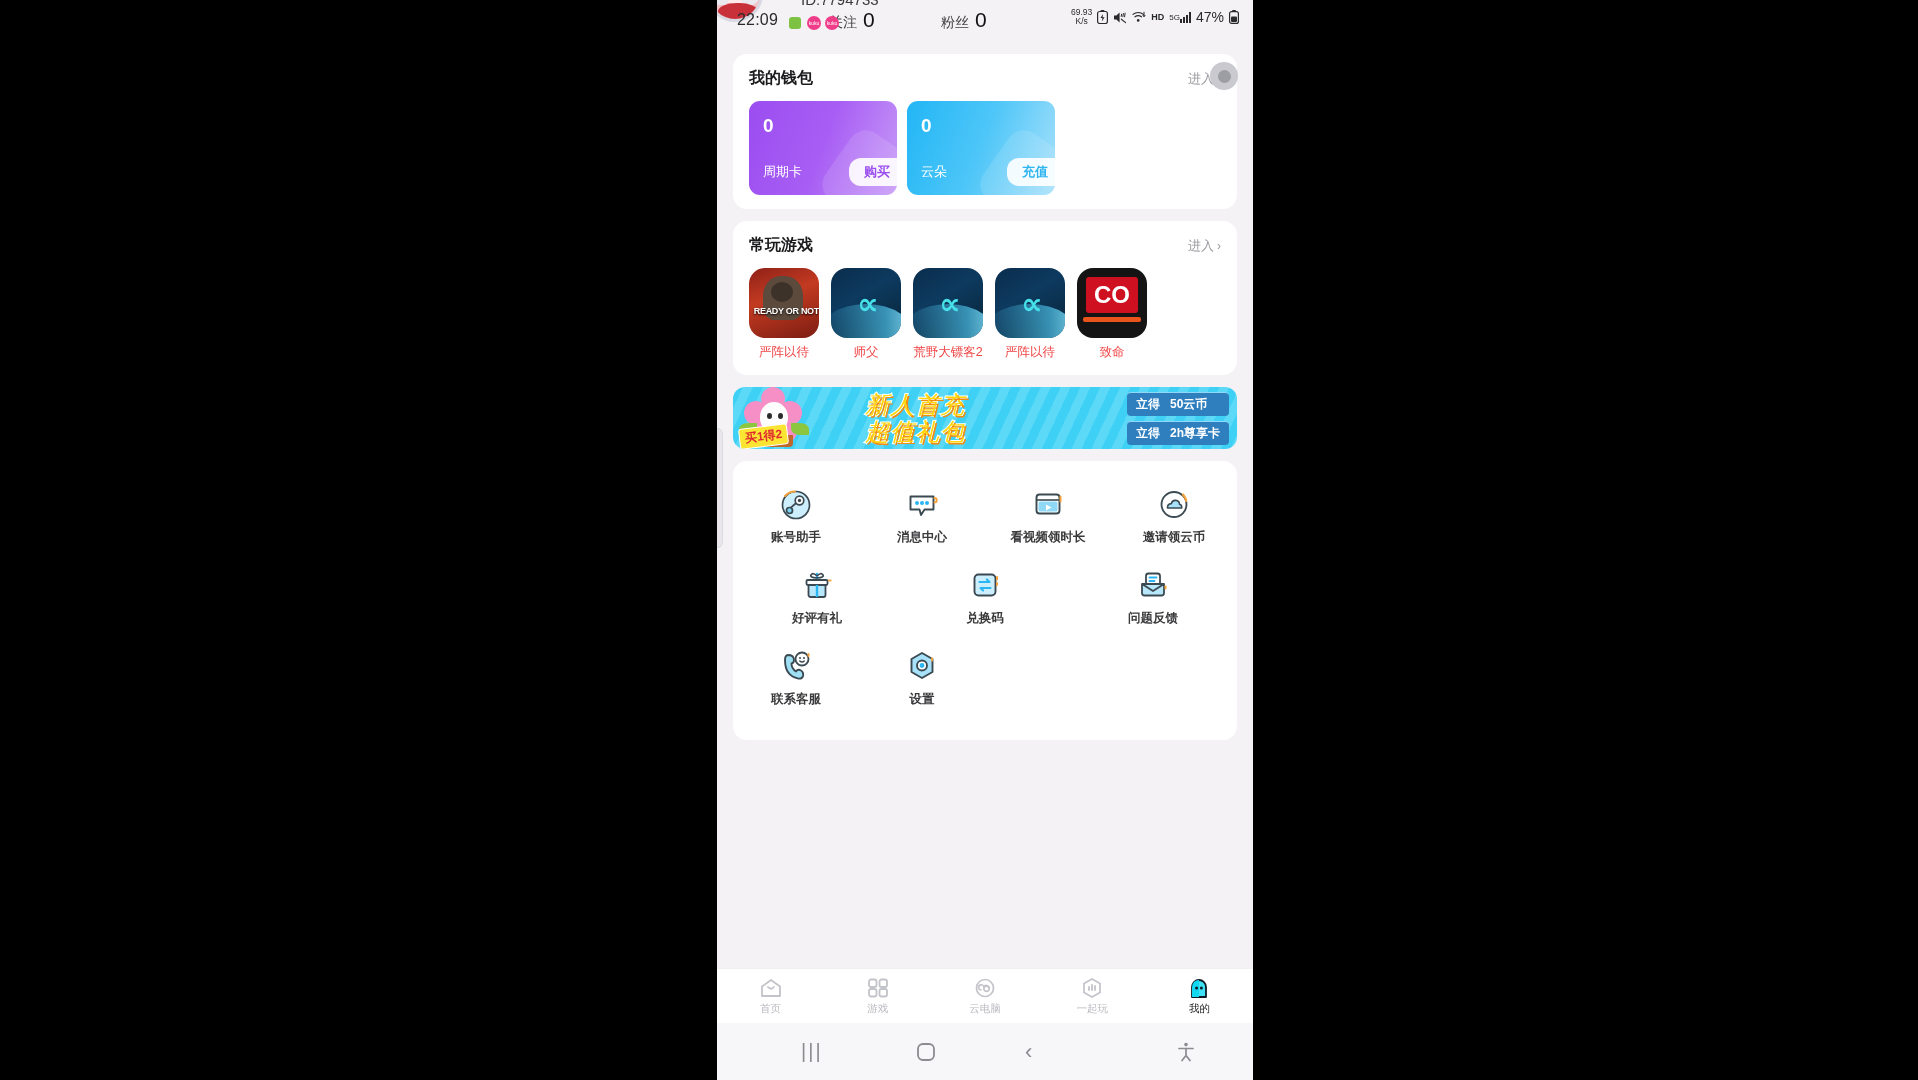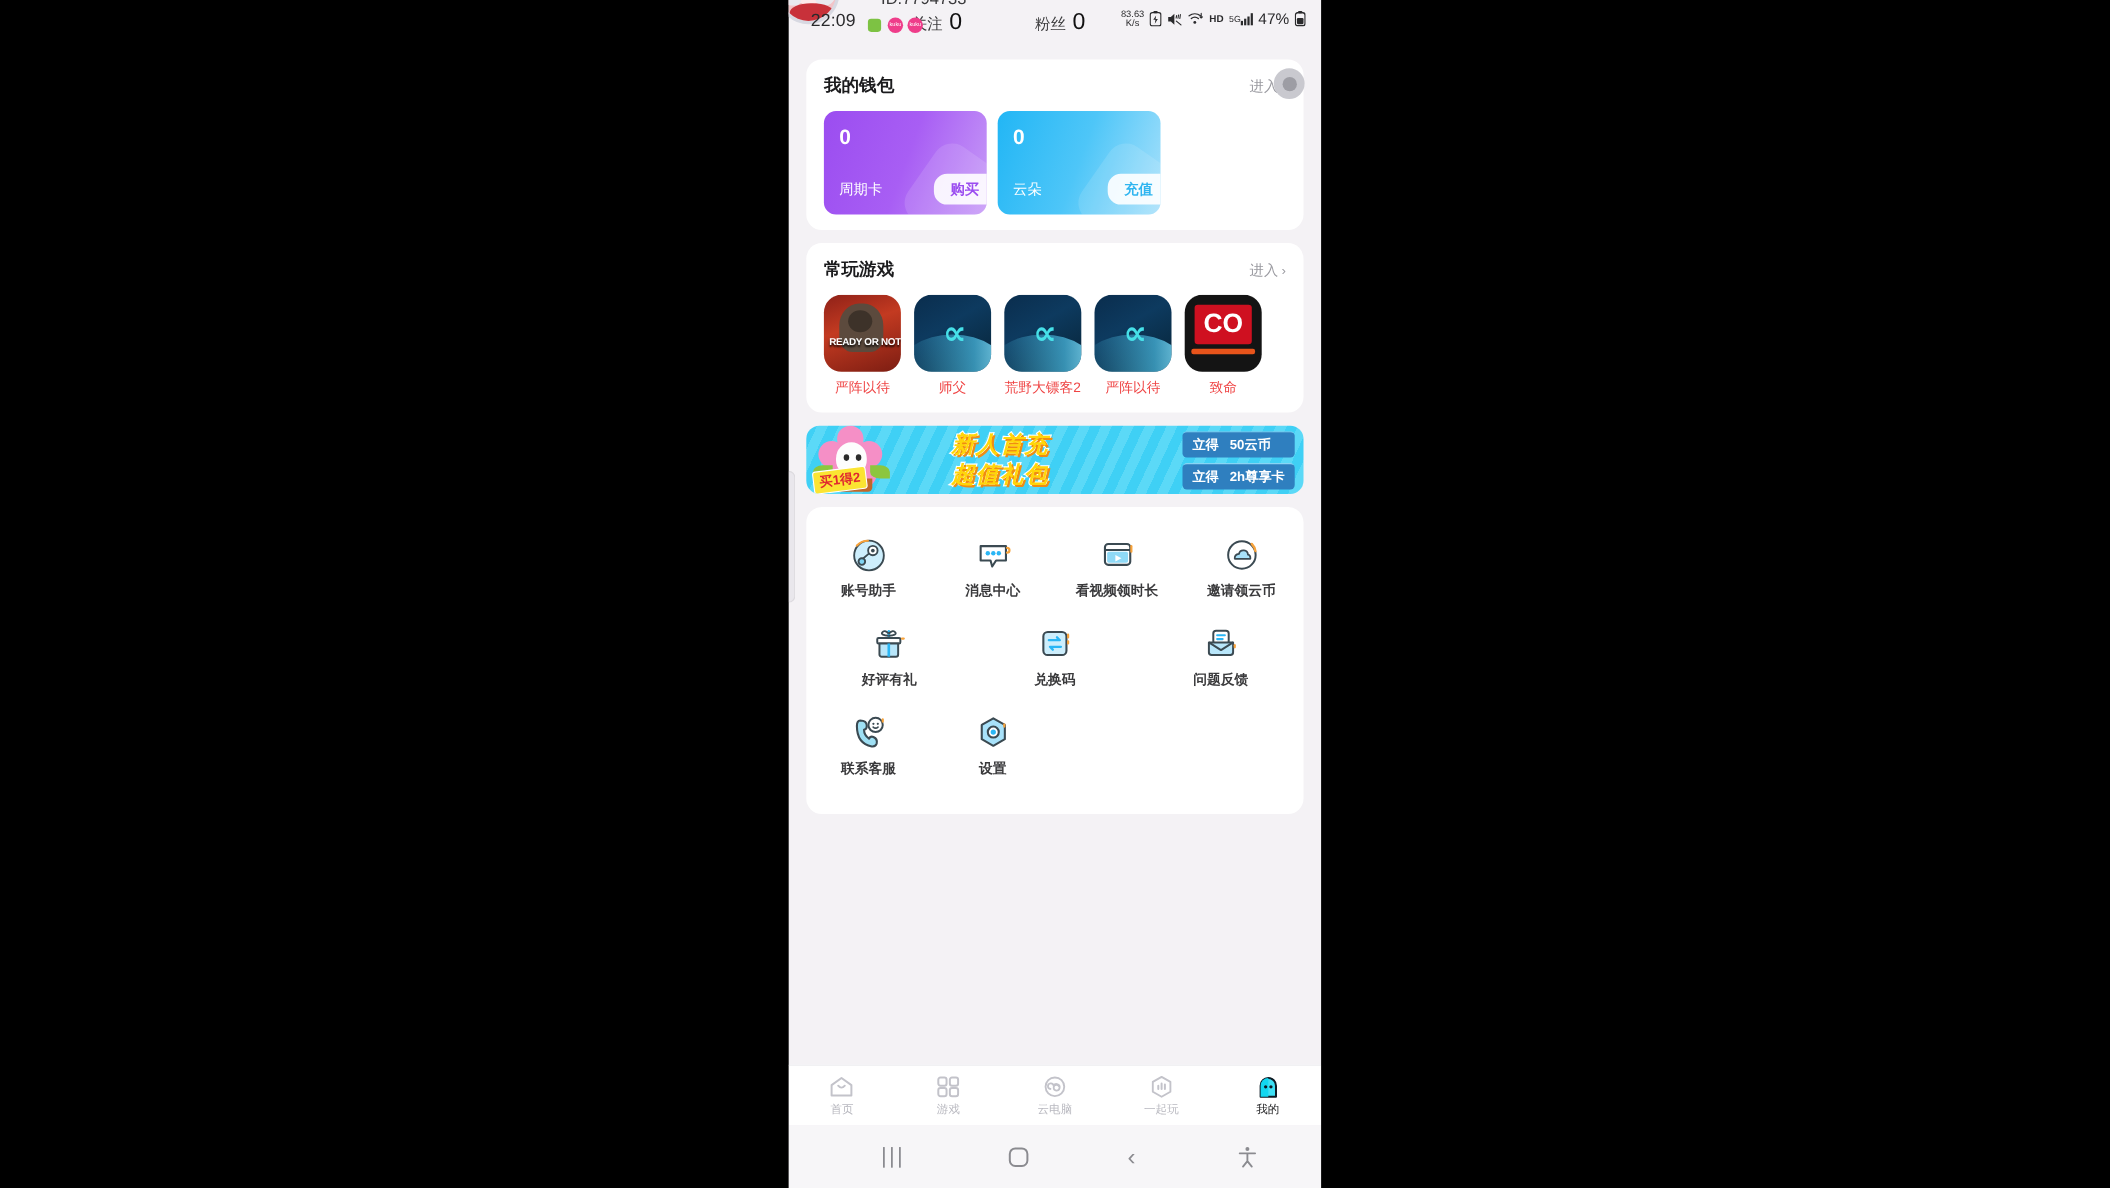--- a/index.html
+++ b/index.html
@@ -5,21 +5,21 @@
   * { box-sizing: border-box; margin: 0; padding: 0; }
   html, body {
     width: 1918px; height: 1080px;
     background: #000;
     font-family: "Liberation Sans", "DejaVu Sans", sans-serif;
     overflow: hidden;
   }
   #screen {
     position: absolute;
     left: 717px; top: 0;
-    width: 484px; height: 1080px;
+    width: 536px; height: 1080px;
     background: #f4f2f5;
     overflow: hidden;
   }
 
   
   .statusbar {
     position: absolute; left: 0; top: 0; width: 100%; height: 40px;
     display: flex; align-items: center; z-index: 40;
     color: #1c1c1e;
   }
@@ -114,21 +114,21 @@
   .banner .fe { position:absolute; top:24px; width:5px; height:6px; border-radius:50%; background:#2b2b2b; }
   .banner .leaf { position:absolute; width:18px; height:12px; border-radius:50% 0 50% 0; background:#8cc63f; }
   .banner .pot { position:absolute; left:14px; bottom:0; width:34px; height:12px; background:#c1662a; border-radius:0 0 4px 4px;}
   .banner .tag1 {
     position:absolute; left:6px; bottom:2px; padding:1px 5px; background:#fbe432;
     color:#e0282f; font-size:12px; font-weight:bold; transform:rotate(-7deg); border-radius:3px;
     border:1.5px solid #fff;
   }
   .banner .bigtext { position:absolute; left:132px; top:4px; }
   .banner .bt {
-    font-size:21px; font-weight:bold; color:#ffd60a; line-height:27px;
+    font-size:24px; font-weight:normal; color:#ffd60a; line-height:27px;
     font-style:italic; letter-spacing:1px;
     -webkit-text-stroke:2px #ffffff; paint-order:stroke fill;
     text-shadow:2px 2px 0 #f08c12;
   }
   .banner .pills { position:absolute; right:8px; top:5px; display:flex; flex-direction:column; gap:5px;}
   .banner .pill {
     background:#2f7fbf; color:#fff; font-size:12px; border-radius:4px;
     padding:3px 9px; display:flex; gap:10px; align-items:center; font-weight:bold;
     border-top:1.5px solid #8fd8f7;
   }
@@ -186,21 +186,21 @@
     <div class="sb-dot-green"></div>
     <div class="sb-dot-p1">
         <span>kuku</span>
       </div>
     <div class="sb-dot-p2">
         <span>kuku</span>
       </div>
 
     <div class="sb-right">
       <div class="sb-speed">
-        <div>83.63</div>
+        <div>69.93</div>
         <div>K/s</div>
       </div>
       <span class="sb-icn">
         <svg width="11" height="14" viewBox="0 0 11 14">
             <rect x="0.6" y="1.5" width="9.8" height="12" rx="2" fill="none" stroke="#2a2a2c" stroke-width="1.2"></rect>
             <rect x="3.5" y="0" width="4" height="2" rx="1" fill="#2a2a2c"></rect>
             <path d="M6 4 L3.4 8 H5.4 L4.8 11.6 L7.6 7.3 H5.6 Z" fill="#2a2a2c"></path>
           </svg>
       </span>
       <span class="sb-icn">

